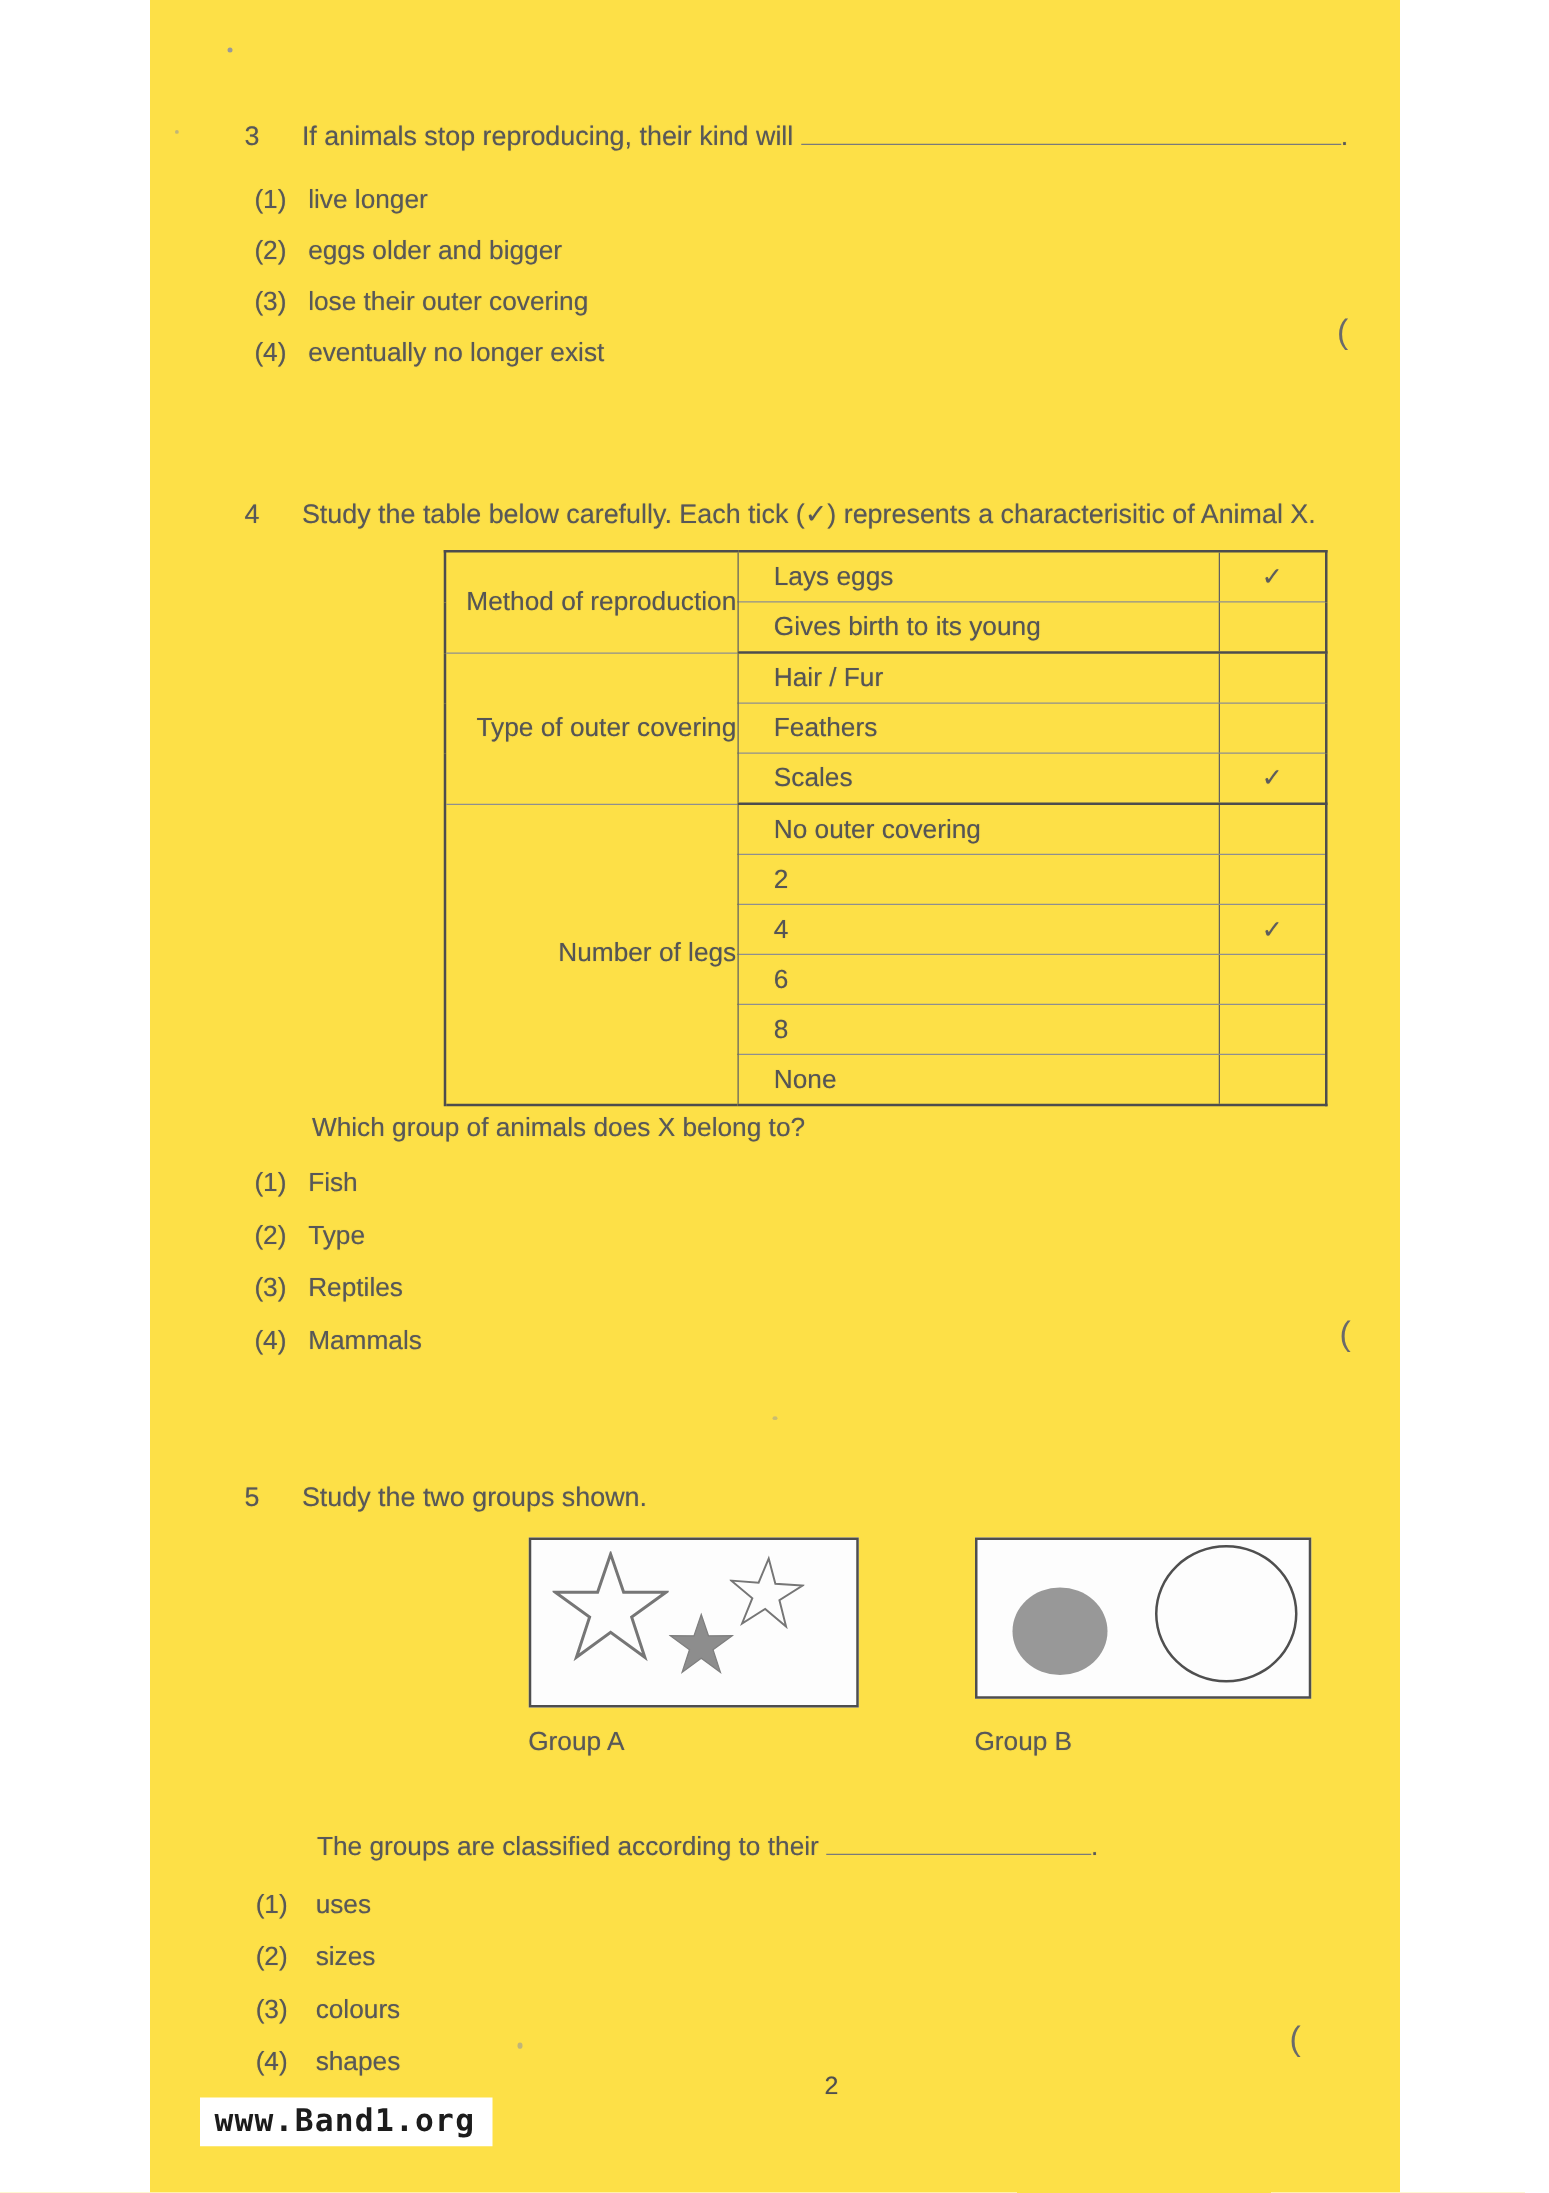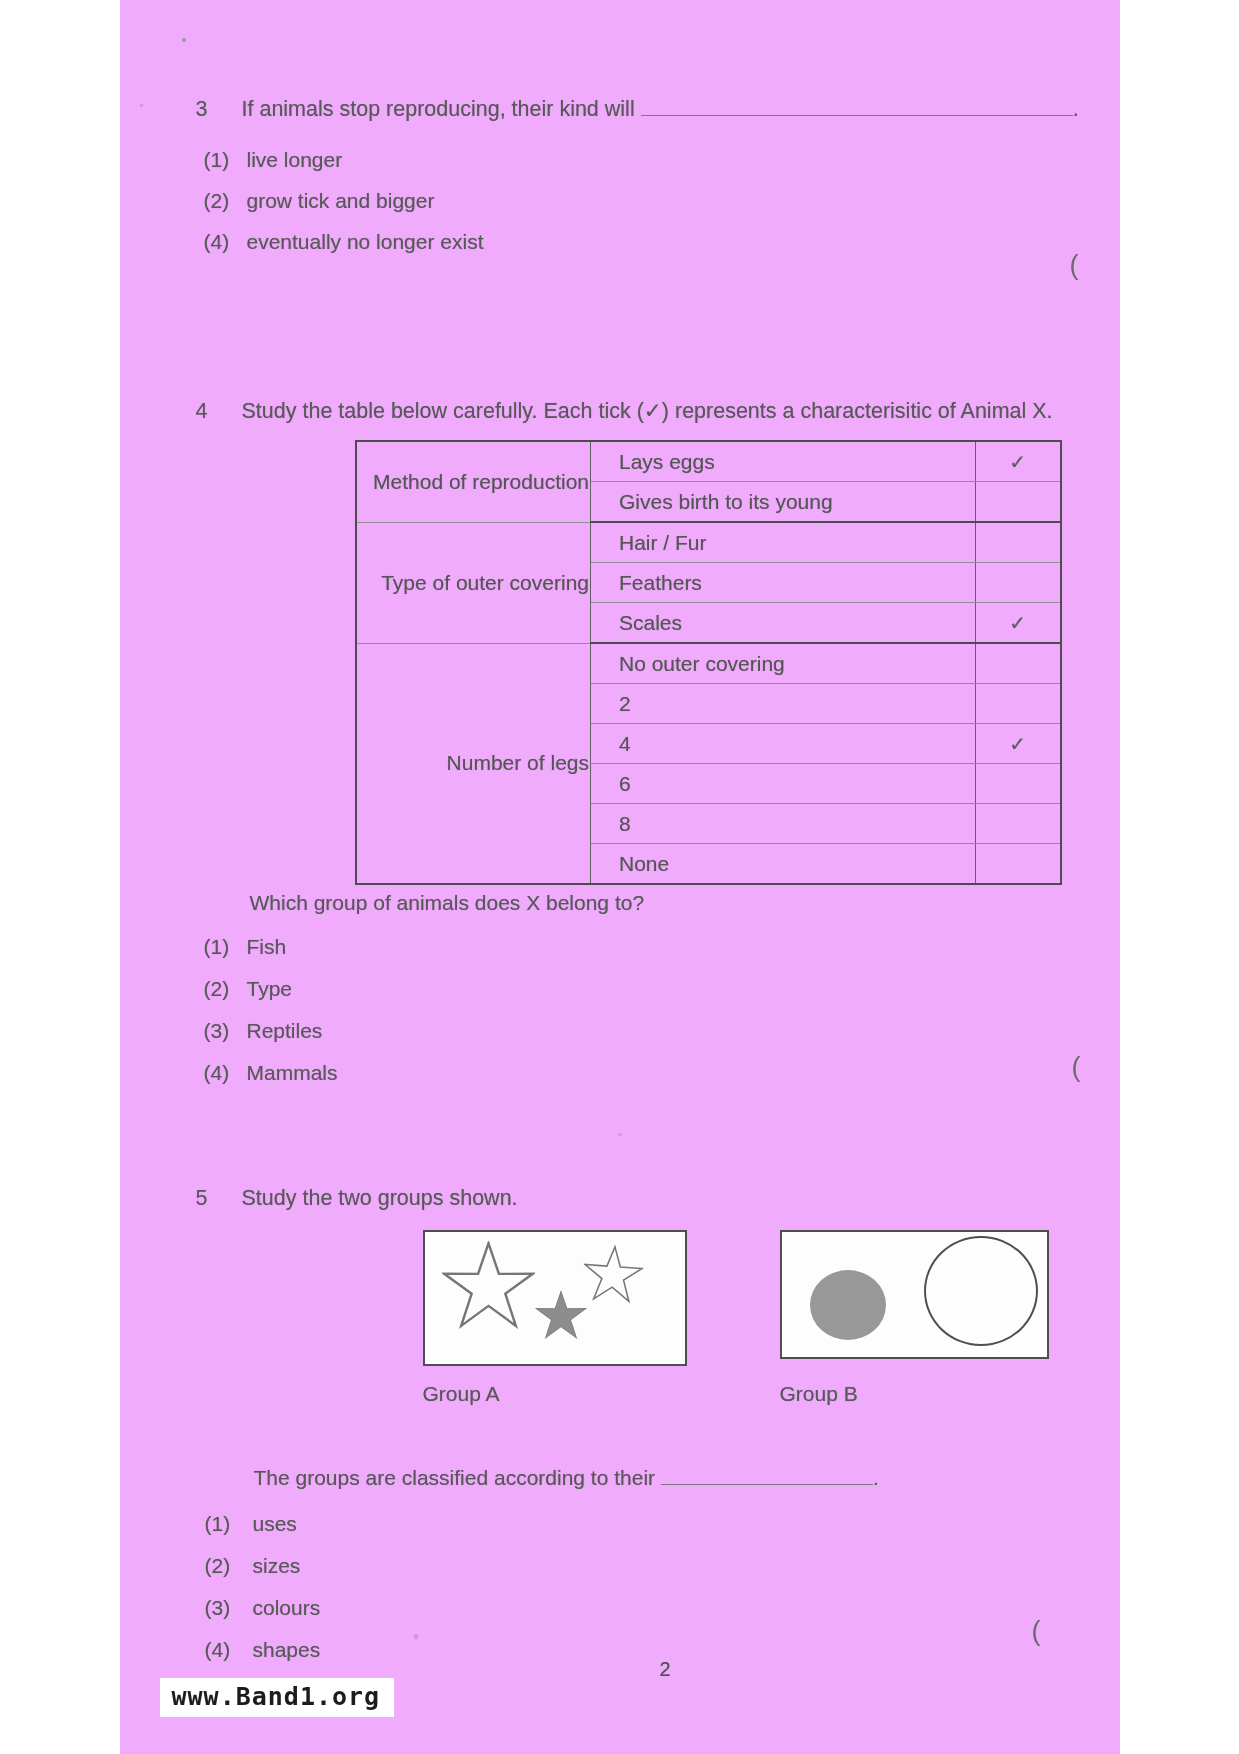--- a/index.html
+++ b/index.html
@@ -1,18 +1,18 @@
 <!DOCTYPE html>
 <html><head>
 <meta charset="utf-8">
 <style>
   html,body{margin:0;padding:0;background:#ffffff;}
   .page{
     position:relative;width:1000px;height:1754px;margin:0 auto;
-    background:#f0abfc;overflow:hidden;
+    background:#fde047;overflow:hidden;
     font-family:"Liberation Sans",sans-serif;color:#585858;
   }
   .txt{ text-shadow:0 0 0.7px rgba(90,90,90,0.55); }
 
   
   .qline{ position:absolute; left:76px; font-size:21.5px; white-space:nowrap; }
   .qnum{ display:inline-block; width:46px; }
   .blank{ display:inline-block; border-bottom:1.6px solid #7a7a7a; height:16px; vertical-align:baseline; }
 
   
@@ -76,21 +76,24 @@
   <div class="qline txt" style="top:97px;">
     <span class="qnum">3</span><span>If animals stop reproducing, their kind will</span>
     <span class="blank" style="width:432px;"></span><span>.</span>
   </div>
 
   <div class="opts txt" style="top:148px;">
     <div class="opt">
       <span class="optnum">(1)</span><span>live longer</span>
     </div>
     <div class="opt">
-      <span class="optnum">(2)</span><span>grow tick and bigger</span>
+      <span class="optnum">(2)</span><span>eggs older and bigger</span>
+    </div>
+    <div class="opt">
+      <span class="optnum">(3)</span><span>lose their outer covering</span>
     </div>
     <div class="opt">
       <span class="optnum">(4)</span><span>eventually no longer exist</span>
     </div>
   </div>
 
   <span class="paren" style="left:950px;top:250px;">(</span>
   <span class="paren" style="left:1098px;top:250px;">)</span>
 
   <div class="qline txt" style="top:398px;">

